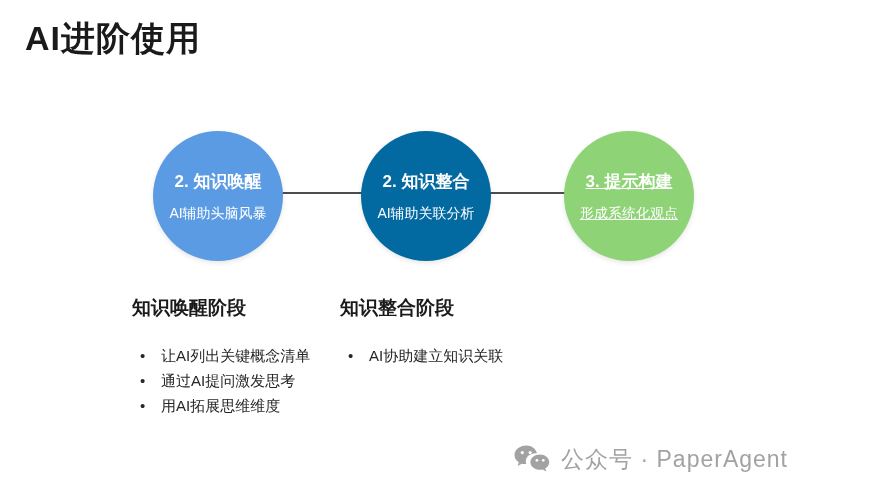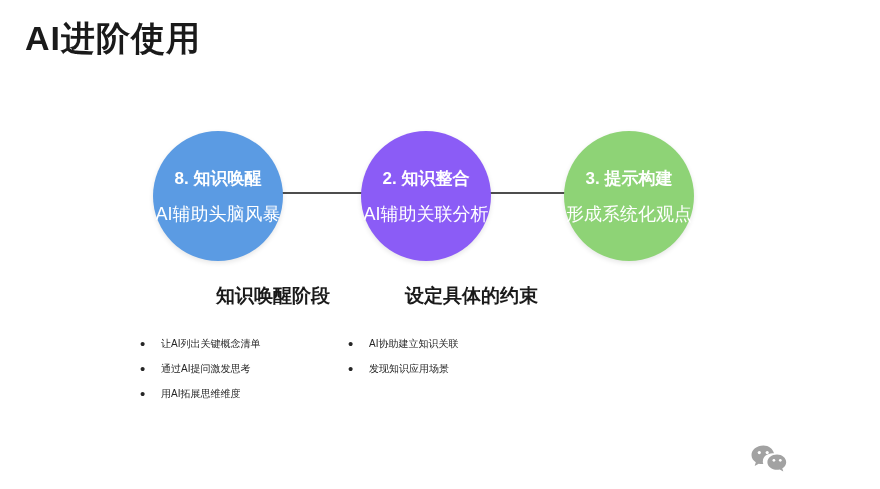--- a/index.html
+++ b/index.html
@@ -30,54 +30,54 @@
     flex-direction: column;
     align-items: center;
     justify-content: center;
     color: #ffffff;
     text-align: center;
     box-shadow: 0 2px 5px rgba(0,0,0,0.10);
     z-index: 2;
   }
   .circle-1 { left: 153px; }
   .circle-2 { left: 361px; }
-  .circle-3 { left: 564px; }
+  .circle-3 { left: 564px; text-decoration: underline; }
   .circle .line1 { font-size: 17px; font-weight: bold; margin-bottom: 12px; }
-  .circle .line2 { font-size: 18px; }
+  .circle .line2 { font-size: 14px; }
   .connector {
     position: absolute;
     top: 192px;
     height: 2px;
     z-index: 1;
   }
   .connector-1 { left: 281px; width: 82px; }
   .connector-2 { left: 489px; width: 77px; }
   .phase-col {
     position: absolute;
     top: 283px;
     width: 210px;
   }
   .phase-col-1 { left: 120px; }
   .phase-col-2 { left: 328px; }
   .phase-col-3 { left: 533px; }
   .phase-heading {
     font-size: 19px;
     font-weight: bold;
     color: #1a1a1a;
-    text-align: right;
-    margin: 0;
+    text-align: left;
+    margin: 12px;
   }
   .phase-list {
     list-style: none;
     margin: 22px 0 0 0;
     padding: 0 0 0 20px;
   }
   .phase-list li {
     position: relative;
-    font-size: 10px;
+    font-size: 15px;
     color: #262626;
     line-height: 25px;
     padding-left: 21px;
   }
   .phase-list li::before {
     content: "•";
     position: absolute;
     left: 0;
     top: 0;
     color: #262626;
@@ -103,56 +103,56 @@
 <body>
 
 <div class="slide">
 
   <div class="slide-title">AI进阶使用</div>
 
   <div class="connector connector-1" style="background-color: rgb(77, 77, 77);"></div>
   <div class="connector connector-2" style="background-color: rgb(77, 77, 77);"></div>
 
   <div class="circle circle-1" style="background-color: rgb(91, 155, 227);">
-    <div class="line1">8. 知识唤醒</div>
+    <div class="line1">2. 知识唤醒</div>
     <div class="line2">AI辅助头脑风暴</div>
   </div>
-  <div class="circle circle-2" style="background-color: #8b5cf6; align-items: center;">
+  <div class="circle circle-2" style="background-color: #0369a1; align-items: center;">
     <div class="line1">2. 知识整合</div>
     <div class="line2">AI辅助关联分析</div>
   </div>
   <div class="circle circle-3" style="background-color: rgb(142, 211, 118);">
     <div class="line1">3. 提示构建</div>
     <div class="line2">形成系统化观点</div>
   </div>
 
   <div class="phase-col phase-col-1">
     <h3 class="phase-heading">知识唤醒阶段</h3>
     <ul class="phase-list">
       <li>让AI列出关键概念清单</li>
       <li>通过AI提问激发思考</li>
       <li>用AI拓展思维维度</li>
     </ul>
   </div>
   <div class="phase-col phase-col-2">
-    <h3 class="phase-heading">设定具体的约束</h3>
+    <h3 class="phase-heading">知识整合阶段</h3>
     <ul class="phase-list">
       <li>AI协助建立知识关联</li>
-      <li>发现知识应用场景</li>
     </ul>
   </div>
 
   <div class="footer-mark">
     <span class="wx-icon">
       <svg width="38" height="31" viewBox="0 0 38 31" aria-hidden="true">
         <g fill="#a2a2a2">
           <path d="M13.5 1.5 C6.6 1.5 1.5 5.8 1.5 11.0 c0 3.0 1.7 5.6 4.3 7.3 l-1.1 3.6 4.0-2.2 c1.0 0.3 2.0 0.4 3.1 0.4 0.5 0 1.0 0 1.5-0.1 -0.3-0.8-0.5-1.7-0.5-2.6 0-4.6 4.4-8.2 9.7-8.2 0.5 0 1.0 0 1.5 0.1 C22.9 4.8 18.6 1.5 13.5 1.5 Z"></path>
           <circle cx="9.3" cy="8.6" r="1.6" fill="#ffffff"></circle>
           <circle cx="17.2" cy="8.6" r="1.6" fill="#ffffff"></circle>
           <path d="M27.0 10.6 c-5.3 0-9.6 3.4-9.6 7.6 0 4.2 4.3 7.6 9.6 7.6 0.9 0 1.8-0.1 2.7-0.3 l3.6 2.0 -1.0-3.2 c2.4-1.4 3.9-3.6 3.9-6.1 0-4.2-4.3-7.6-9.2-7.6 Z"></path>
           <circle cx="23.9" cy="16.3" r="1.35" fill="#ffffff"></circle>
           <circle cx="30.3" cy="16.3" r="1.35" fill="#ffffff"></circle>
         </g>
       </svg>
     </span>
+    <span class="footer-label">公众号 · PaperAgent</span>
   </div>
 
 </div>
 
 </body></html>

